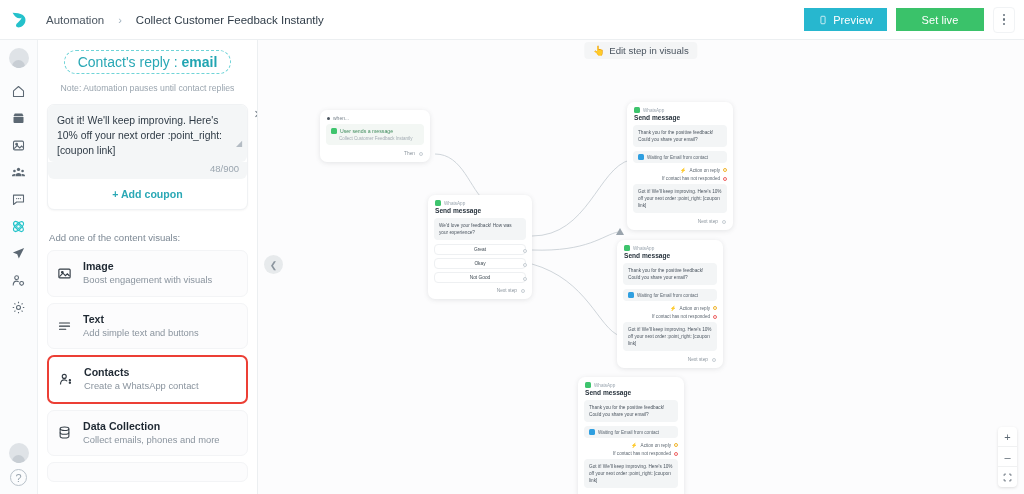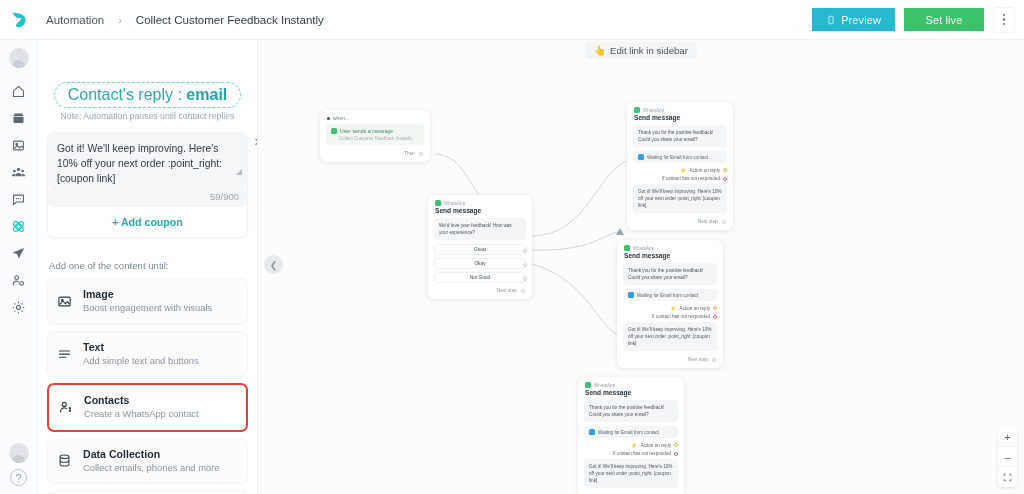--- a/index.html
+++ b/index.html
@@ -23,21 +23,21 @@
   .breadcrumb { display: flex; align-items: flex-start; gap: 14px; margin-left: 8px; }
   .bc-parent { font-size: 11.5px; color: #4a5560; }
   .bc-sep { font-size: 11px; color: #9fb0bd; }
   .bc-current { font-size: 11.5px; color: #2f3c48; }
   .topbar-right { margin-left: auto; display: flex; align-items: center; gap: 9px; padding-right: 9px; }
   .btn {
     height: 23px; border-radius: 0; display: flex; align-items: center; justify-content: center;
     gap: 5px; font-size: 11px; color: #fff; padding: 0 14px; cursor: pointer; letter-spacing: .1px;
   }
   .btn-preview { background: #27b7cf; }
-  .btn-setlive { background: #3ac26a; width: 80px; }
+  .btn-setlive { background: #3ac26a; width: 88px; }
   .kebab {
     width: 22px; height: 26px; background: #fff; border-radius: 4px; display: flex;
     flex-direction: column; align-items: center; justify-content: center; gap: 2px; cursor: pointer;
     border: 1px solid #f1f3f5;
   }
   .kebab i { width: 2.5px; height: 2.5px; border-radius: 50%; background: #66727d; display: block; }
 
   
   .body-row { flex: 1; display: flex; position: relative; min-height: 0; }
 
@@ -68,24 +68,24 @@
     font-size: 11px; display: flex; align-items: center; justify-content: center; cursor: pointer; }
 
   
   .sidebar {
     width: 220px; min-width: 220px; background: #ffffff; border-right: 1px solid #eceff1;
     position: relative; overflow: hidden; padding: 6px 9px 0 9px;
   }
   .reply-pill-wrap { display: flex; justify-content: center; padding: 4px 0 2px; }
   .reply-pill {
     border: 1.2px dashed #6fd4d8; border-radius: 13px; padding: 3px 13px;
-    font-size: 16px; color: #2aa8b5; background: #fff; cursor: pointer; white-space: nowrap; margin-top: 32px;
+    font-size: 14px; color: #2aa8b5; background: #fff; cursor: pointer; white-space: nowrap;
   }
   .reply-pill b { color: #21a5b2; font-weight: 700; }
-  .note { text-align: center; font-size: 8.7px; color: #9aa5af; margin-top: 1px; }
+  .note { text-align: center; font-size: 8.7px; color: #9aa5af; margin-top: 7px; }
 
   .msgcard {
     margin-top: 11px; background: #fff; border-radius: 7px; border: 1px solid #f0f2f4; position: relative;
     box-shadow: 0 1px 2px rgba(0,0,0,.04);
   }
   .msgbubble {
     background: #f4f6f7; border-radius: 6px; padding: 8px 9px 4px 9px; position: relative;
   }
   .msgbubble-text { font-size: 10.4px; line-height: 1.45; color: #2f3b46; }
   .msg-resize { position: absolute; right: 4px; bottom: 16px; width: 7px; height: 7px; color: #b4bcc4; font-size: 8px; }
@@ -284,26 +284,26 @@
 
       <div class="msgcard">
         <div class="card-tools">
           <span class="card-tool">✕</span>
           <span class="card-tool">↕</span>
         </div>
         <div class="msgbubble">
           <div class="msgbubble-text">Got it! We'll keep improving. Here's 10% off your next order :point_right: [coupon link]</div>
           <span class="msg-resize">◢</span>
         </div>
-        <div class="msg-count">59/900</div>
+        <div class="msg-count">48/900</div>
         <div class="addbtn-row">+ Add coupon</div>
       </div>
 
 
-      <div class="blocks-title">Add one of the content until:</div>
+      <div class="blocks-title">Add one of the content visuals:</div>
 
       <div class="block">
         <span class="block-ico">
           <svg viewBox="0 0 24 24" fill="none" stroke="currentColor" stroke-width="1.8">
               <rect x="3" y="5" width="18" height="14" rx="1.5"></rect>
               <circle cx="8.5" cy="10" r="1.3" fill="currentColor"></circle>
               <path d="M4 17 L9.5 11.5 L13.5 15.5 L16.5 12.5 L20 16"></path>
             </svg>
           </span>
         <span>
@@ -357,21 +357,21 @@
         
         
       </div>
 
     </div>
 
     <div class="canvas">
 
       <div class="edit-badge">
         <span>👆</span>
-        <span>Edit link in sidebar</span>
+        <span>Edit step in visuals</span>
       </div>
 
       <div class="collapse-handle">
         <span>❮</span>
       </div>
 
       <svg class="wires" viewBox="0 0 766 454" preserveAspectRatio="none">
         <g fill="none" stroke="#c3cad1" stroke-width="0.8">
           <path d="M177,114 C205,114 212,150 228,162"></path>
           <path d="M274,196 C330,196 340,128 372,120"></path>

